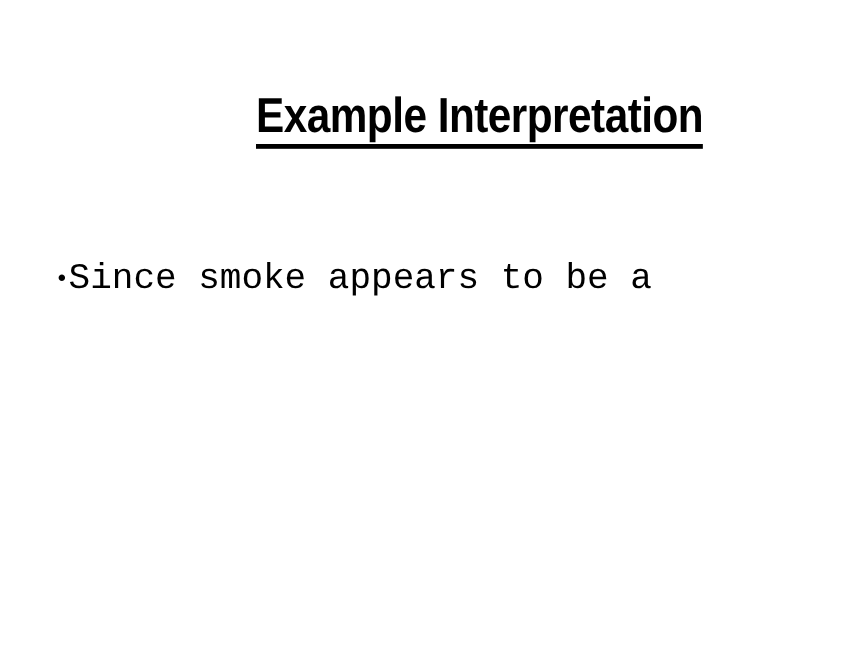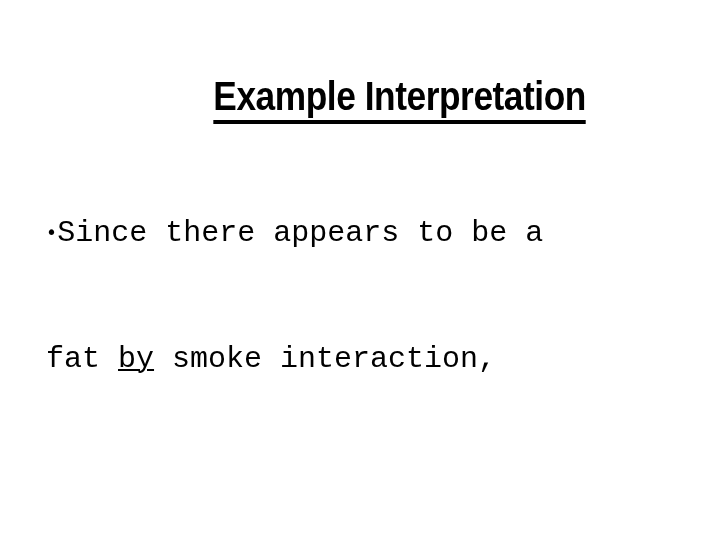--- a/index.html
+++ b/index.html
@@ -87,20 +87,19 @@
 
 <div id="slide">
 
   <h1 class="slide-title">
     <span class="title-inner">Example Interpretation</span>
   </h1>
 
   <div class="body-area">
 
     <div class="bullet-block">
-      <span class="bullet-line"><span class="bullet-dot">•</span><span>Since there appears to be a</span></span>
-      <span class="bullet-line"><span>fat </span><span class="u">by</span><span> smoke interaction,</span></span>
+      <span class="bullet-line"><span class="bullet-dot">•</span><span>Since smoke appears to be a</span></span>
       
       
     </div>
 
   </div>
 </div>
 
 </body></html>

